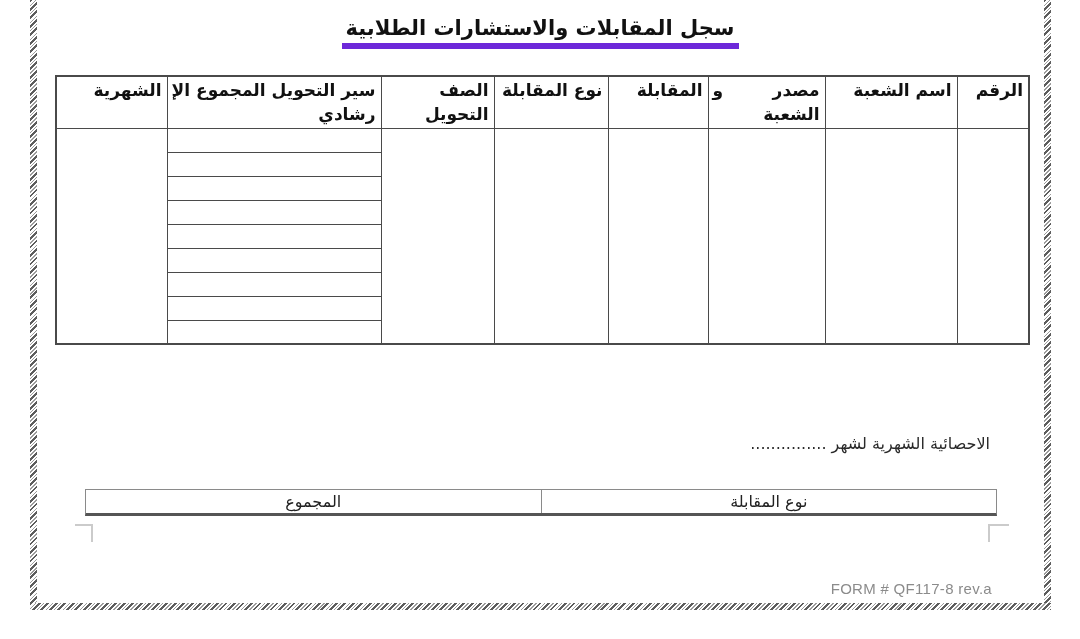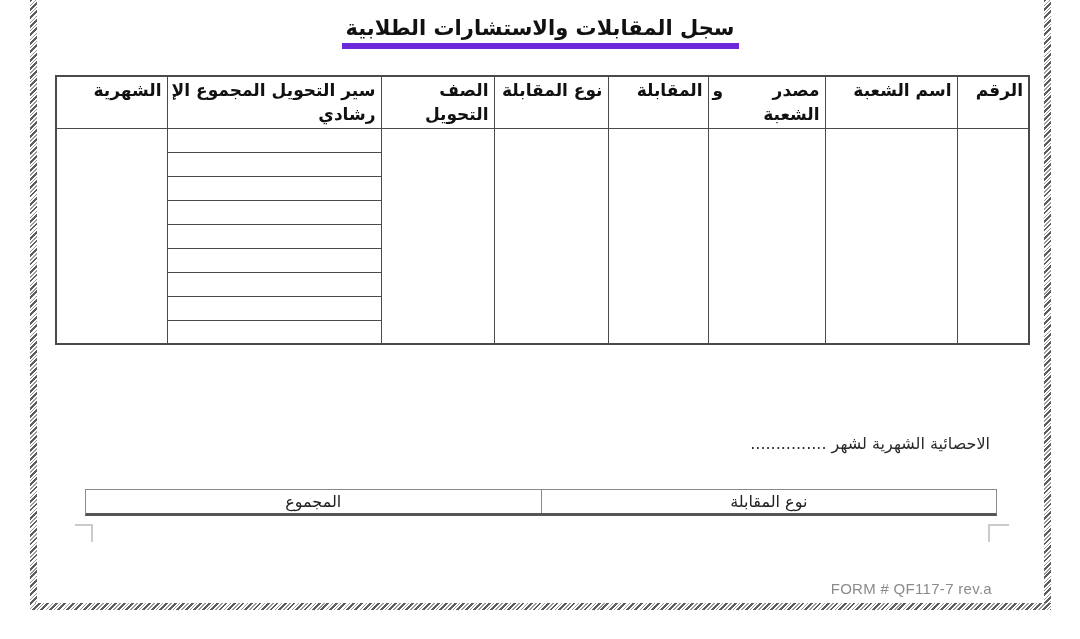--- a/index.html
+++ b/index.html
@@ -183,15 +183,15 @@
   <div class="stats">الاحصائية الشهرية لشهر ...............</div>
 
   <div class="summary">
     <div class="summary-cell">نوع المقابلة</div>
     <div class="summary-cell">المجموع</div>
   </div>
 
   <div class="corner corner-left"></div>
   <div class="corner corner-right"></div>
 
-  <div class="form-number">FORM # QF117-7 rev.a</div>
+  <div class="form-number">FORM # QF117-8 rev.a</div>
 
 </div>
 
 </body></html>

